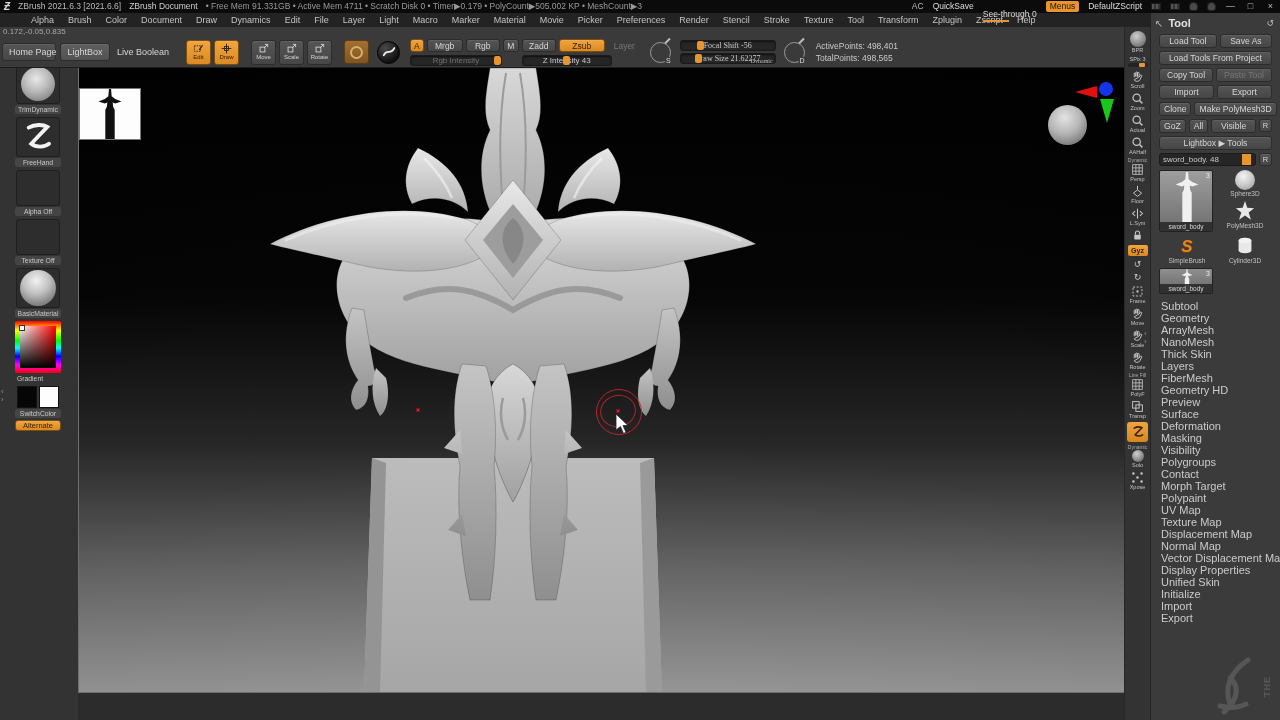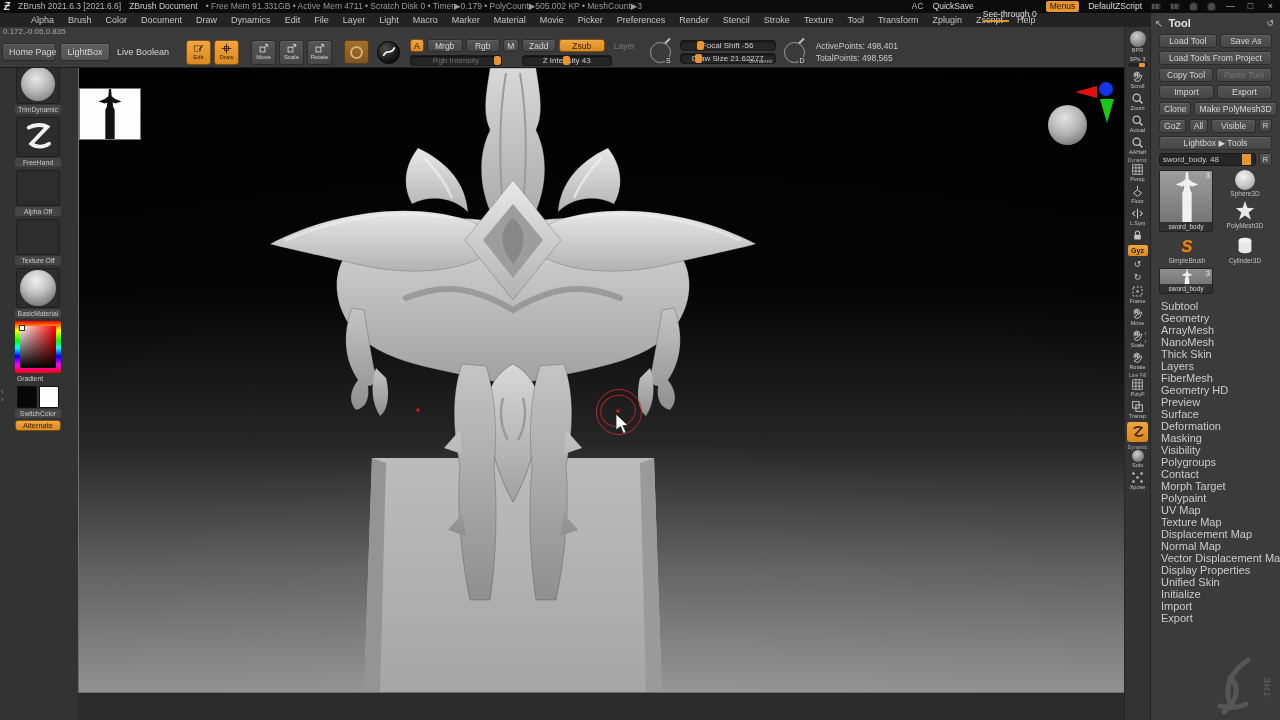--- a/index.html
+++ b/index.html
@@ -50,21 +50,21 @@
   .stroke-ball svg{width:16px;height:16px;}
   .paint-grid{display:grid;grid-template-columns:auto auto auto auto auto auto auto;grid-template-rows:14px 12px;gap:2px 3px;align-items:center;margin-left:10px;}
   .mini{height:13px;line-height:12px;padding:0 5px;font-size:8.5px;}
   .slider{position:relative;height:11px;background:#262626;border-radius:3px;border:1px solid #1a1a1a;
     color:#c9c9c9;font-size:8px;line-height:10px;text-align:center;box-shadow:inset 0 1px 2px rgba(0,0,0,.6);overflow:hidden;}
   .slider .nub{position:absolute;top:0;width:7px;height:100%;background:#e8952f;border-radius:2px;}
   .slider.dim{color:#6f6f6f;}
   .pen-circle{width:21px;height:21px;border-radius:50%;border:1.5px solid #9a9a9a;position:relative;margin:0 5px;}
   .pen-circle .pl{position:absolute;right:-2px;bottom:-2px;font-size:7px;color:#ddd;background:#3a3a3a;padding:0 1px;}
   .pen-circle .tick{position:absolute;right:-1px;top:-3px;width:7px;height:2px;background:#bbb;transform:rotate(-45deg);}
-  .fs-col{display:flex;flex-direction:column;gap:2px;margin-left:4px;}
+  .fs-col{display:flex;flex-direction:column;gap:2px;margin-left:4px;font-family:Liberation Serif, serif;}
   .points{display:flex;flex-direction:column;gap:2px;margin-left:6px;color:#cicic1;}
   .points div{font-size:8.5px;color:#c9c9c9;line-height:10px;}
   .dynamic-tag{font-size:6px;color:#bbb;position:absolute;right:2px;top:2px;}
 
   
   .left-tray{position:absolute;left:0;top:68px;width:78px;height:652px;background:#333;z-index:5;}
   .palette{position:absolute;left:13px;top:-4px;width:50px;display:flex;flex-direction:column;align-items:center;}
   .pal-item{width:46px;margin-bottom:3px;}
   .pal-thumb{width:44px;height:40px;margin:0 auto;background:#2d2d2d;border:1px solid #1f1f1f;border-radius:3px;
     display:flex;align-items:center;justify-content:center;position:relative;overflow:hidden;}

